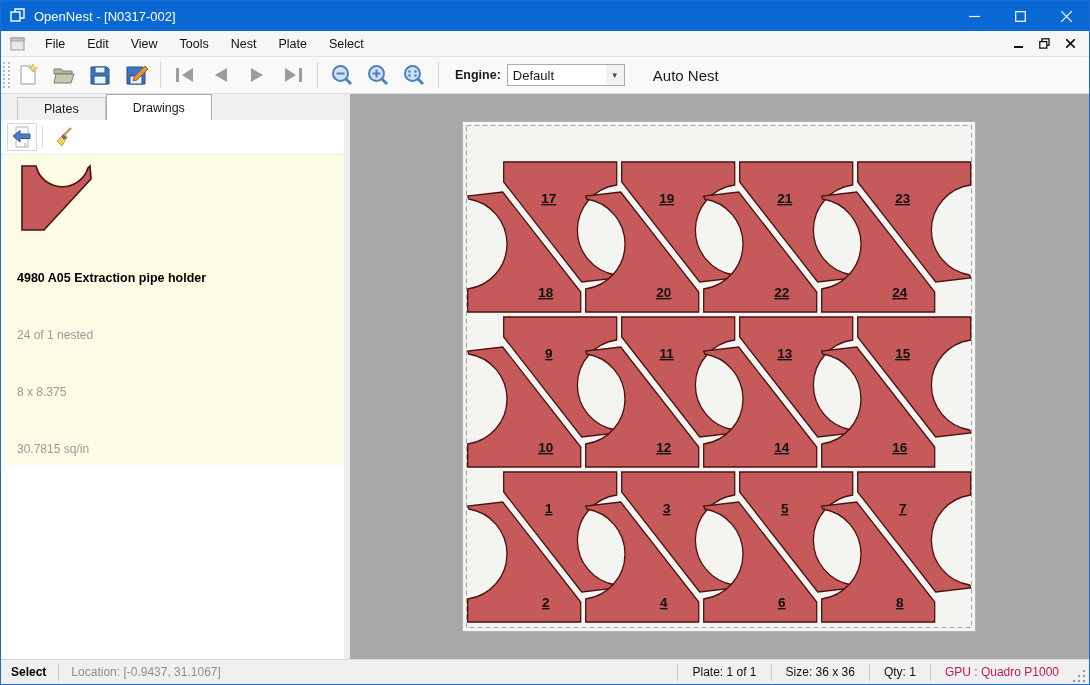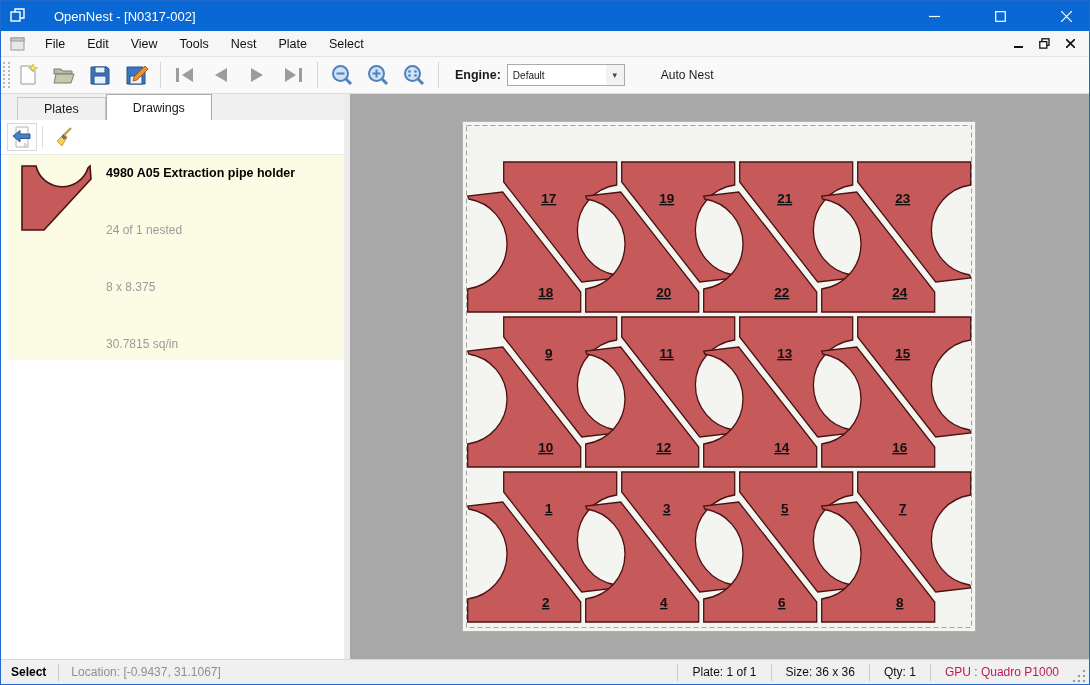--- a/index.html
+++ b/index.html
@@ -3,21 +3,21 @@
 <meta charset="utf-8">
 <style>
   * { margin:0; padding:0; box-sizing:border-box; }
   html,body { width:1090px; height:685px; }
   body { font-family:"Liberation Sans", sans-serif; font-size:12px; color:#1a1a1a; }
 
   .window { width:1090px; height:685px; display:flex; flex-direction:column;
             border:1px solid #1d6bd0; background:#fff; overflow:hidden; }
 
   
-  .titlebar { height:30px; background:#0a68d4; display:flex; align-items:center; flex:0 0 auto;gap:20px; }
+  .titlebar { height:30px; background:#0a68d4; display:flex; align-items:center; flex:0 0 auto; }
   .titlebar .app-icon { width:16px; height:16px; margin:0 8px 0 9px; }
   .titlebar .title { color:#fff; font-size:13px; }
   .titlebar .spacer { flex:1; }
   .caption-btn { width:46px; height:30px; display:flex; align-items:center; justify-content:center; color:#fff; }
   .caption-btn svg { display:block; }
 
   
   .menubar { height:26px; background:#f6f6f6; display:flex; align-items:center;
              border-bottom:1px solid #e3e3e3; flex:0 0 auto; }
   .mdi-doc-icon { width:16px; height:14px; margin:0 8px 0 9px; }
@@ -27,38 +27,38 @@
 
   
   .toolbar { height:37px; background:#f9f9f9; border-bottom:1px solid #dcdcdc;
              display:flex; align-items:center; flex:0 0 auto; }
   .grip { width:7px; height:26px; margin-left:2px; border-left:2px dotted #b9b9b9; border-right:2px dotted #b9b9b9; }
   .tbtn { width:36px; height:32px; display:flex; align-items:center; justify-content:center; border:1px solid transparent; border-radius:2px; }
   .tbtn svg { display:block; }
   .tsep { width:1px; height:26px; background:#d6d6d6; margin:0 6px; }
   .engine-label { font-weight:bold; font-size:12.5px; margin:0 6px 0 10px; }
   .combo { width:118px; height:22px; background:#fff; border:1px solid #ababab; display:flex; align-items:center; }
-  .combo .combo-text { flex:1; padding-left:5px; font-size:10px; }
+  .combo .combo-text { flex:1; padding-left:5px; font-size:13px; }
   .combo .combo-arrow { width:18px; height:20px; display:flex; align-items:center; justify-content:center; background:#f2f2f2; color:#444; font-size:9px; }
-  .autonest { margin-left:28px; font-size:12px; padding:4px 8px; }
+  .autonest { margin-left:20px; font-size:15px; padding:4px 8px; }
 
   
   .body { flex:1; display:flex; min-height:0; }
 
   .left-panel { width:349px; flex:0 0 auto; background:#fff; border-right:6px solid #ededed; display:flex; flex-direction:column; }
   .tabstrip { height:26px; background:#f0f0f0; display:flex; align-items:flex-end; flex:0 0 auto; }
   .tab { padding:0 26px; height:23px; display:flex; align-items:center; justify-content:center;
          background:#f0f0f0; border:1px solid #c8c8c8; border-bottom:none; font-size:12.5px; margin-left:16px; }
   .tab.active { background:#fff; height:26px; border-color:#ababab; position:relative; z-index:2; margin-left:0; }
   .panel-toolbar { height:35px; display:flex; align-items:center; padding-left:6px; border-bottom:1px solid #ececec; flex:0 0 auto; }
   .pbtn { width:30px; height:28px; display:flex; align-items:center; justify-content:center; border:1px solid transparent; }
   .pbtn.framed { border-color:#d9d9d9; background:#fdfdfd; }
   .psep { width:1px; height:22px; background:#dedede; margin:0 5px; }
 
-  .drawing-item { margin-left:6px; background:#fcfce4; display:flex; padding:9px 10px 9px 10px; gap:11px; }
+  .drawing-item { margin-left:6px; background:#fcfce4; display:flex; padding:9px 10px 9px 10px; gap:32px;flex-direction:column; }
   .drawing-thumb { flex:0 0 auto; }
   .drawing-meta { display:flex; flex-direction:column; gap:3px; padding-top:2px; }
   .drawing-title { font-weight:bold; font-size:12.5px; color:#000; }
   .drawing-sub { color:#9b9b9b; font-size:12px;margin-top:40px; }
 
   .canvas { flex:1; background:#a8a8a8; position:relative; overflow:hidden; }
   .plate-wrap { position:absolute; left:112px; top:27px; width:514px; height:511px; }
 
   
   .statusbar { height:25px; background:#f0f0f0; border-top:1px solid #d8d8d8;

